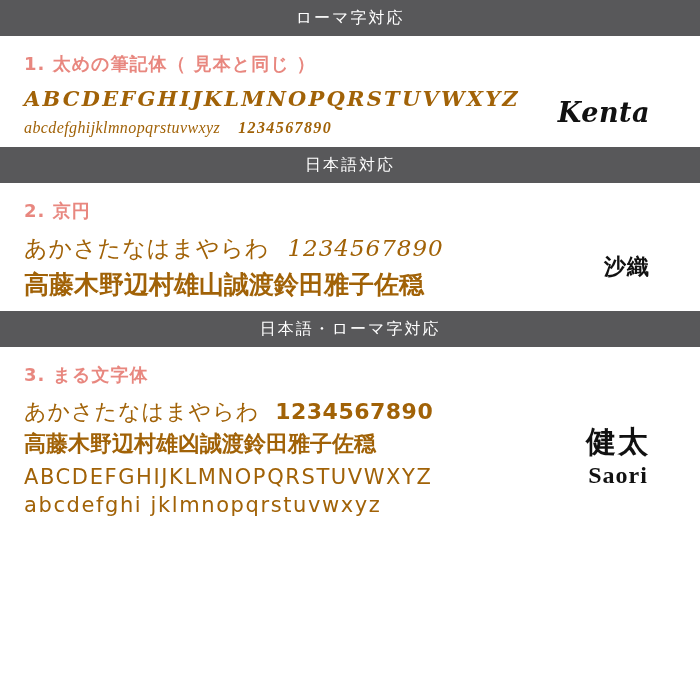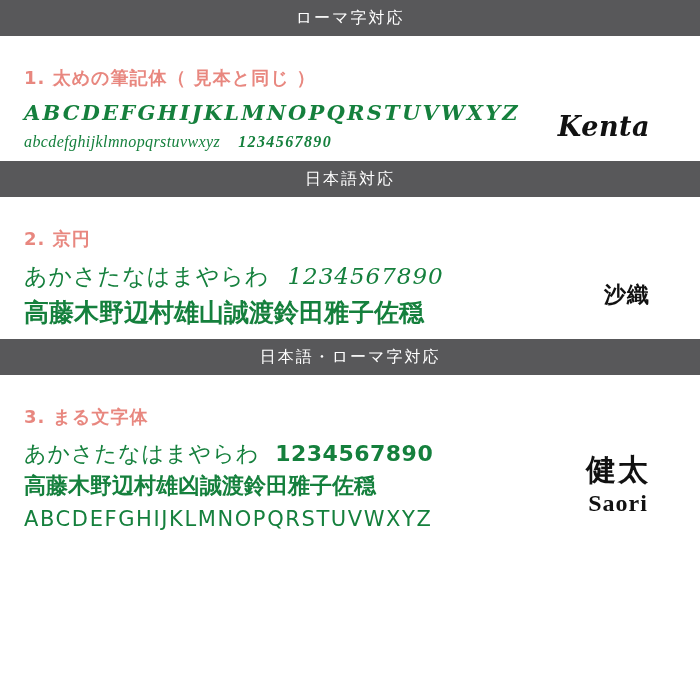--- a/index.html
+++ b/index.html
@@ -24,36 +24,36 @@
     color: #ffffff;
     text-align: center;
     font-size: 16px;
     letter-spacing: 2px;
     line-height: 36px;
     height: 36px;
     font-family: "DejaVu Sans", sans-serif;
   }
   .section {
     position: relative;
-    padding: 30px 24px 10px 24px;
+    padding: 16px 24px 10px 24px;
     box-sizing: border-box;
   }
   .title {
     font-size: 18px;
     font-weight: bold;
     color: #e8877f;
     margin: 0 0 10px 0;
     letter-spacing: 1px;
     font-family: "DejaVu Sans", sans-serif;
   }
   .sample-wrap {
     position: relative;
   }
   .line {
-    color: #15803d;
+    color: #a16207;
     white-space: nowrap;
   }
   
   .s1-upper {
     font-family: "DejaVu Serif", serif;
     font-style: italic;
     font-size: 21px;
     letter-spacing: 2.2px;
     font-weight: bold;
     margin-bottom: 8px;
@@ -196,20 +196,21 @@
   <div class="band">日本語・ローマ字対応</div>
 
   <div class="section">
     <div class="title">3. まる文字体</div>
     <div class="sample-wrap">
       <div class="line s3-line1">
         <span>あかさたなはまやらわ</span><span class="nums">1234567890</span>
       </div>
       <div class="line s3-line2">高藤木野辺村雄凶誠渡鈴田雅子佐穏</div>
       <div class="line s3-line3">ABCDEFGHIJKLMNOPQRSTUVWXYZ</div>
+      <div class="line s3-line4">abcdefghi jklmnopqrstuvwxyz</div>
       <div class="name-right">
         <div class="name-maru-kanji">健太</div>
         <div class="name-maru-roman">Saori</div>
       </div>
     </div>
   </div>
 
   <div class="spacer-bottom"></div>
 </div>
 

